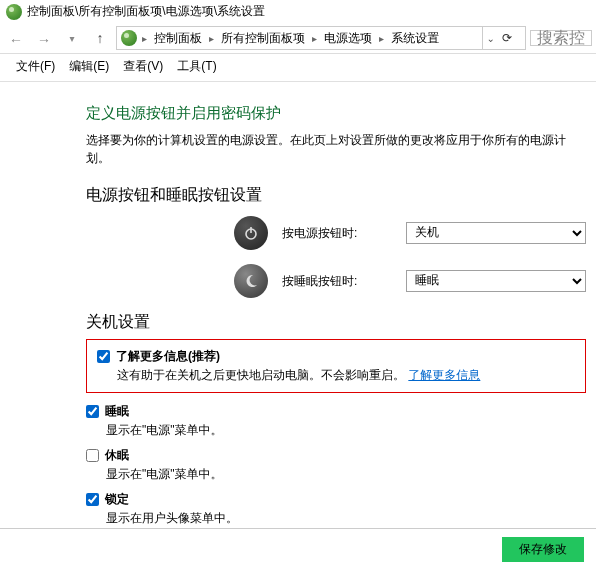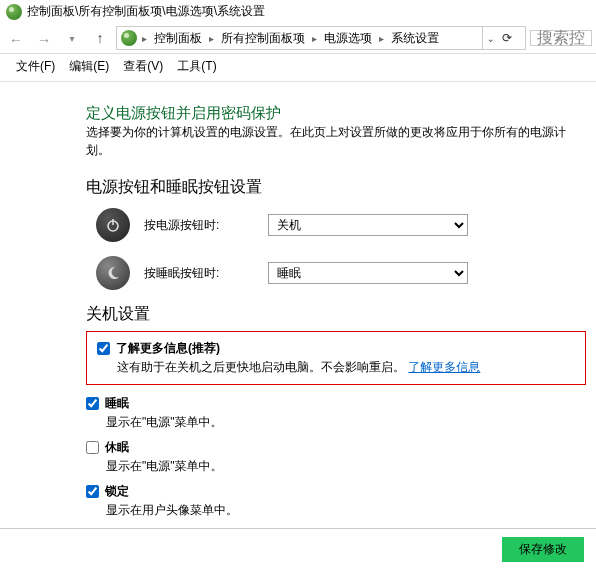--- a/index.html
+++ b/index.html
@@ -65,47 +65,50 @@
   border-bottom:1px solid #e0e0e0;
   font-size:12px;
 }
 .content {
   padding: 22px 10px 10px 86px;
 }
 h2.heading {
   color: #0b6b2e;
   font-size: 15px;
   font-weight: normal;
+  margin-bottom: 8px;
 }
 .desc {
   font-size: 12px;
   line-height: 1.5;
   margin-bottom: 18px;
 }
 .section-label {
   font-size: 16px;
   margin-bottom: 10px;
 }
 .row {
   display:flex; align-items:center; gap:14px;
   margin: 8px 0 14px 10px;
+  justify-content: flex-end;
 }
 .pbtn {
   width:34px; height:34px; border-radius:50%;
   background: radial-gradient(circle at 35% 30%, #555, #222);
   display:flex; align-items:center; justify-content:center;
   color:#fff;
 }
 .row-label { width:110px; font-size:12px; }
 select.combo {
-  width: 200px; height:22px;
+  width: 180px; height:22px;
   border:1px solid #a0a0a0;
   background:#fff;
   font-size:12px;
   padding:0 4px;
+  font-family:Liberation Mono, monospace;
 }
 .shutdown-label { margin-top:6px; margin-bottom:6px; }
 .redbox {
   border:1px solid #d00;
   padding:8px 10px;
   margin-bottom:10px;
 }
 .chk-item { margin: 4px 0 8px 0; }
 .chk-line { display:flex; align-items:center; gap:6px; }
 input[type=checkbox] {

